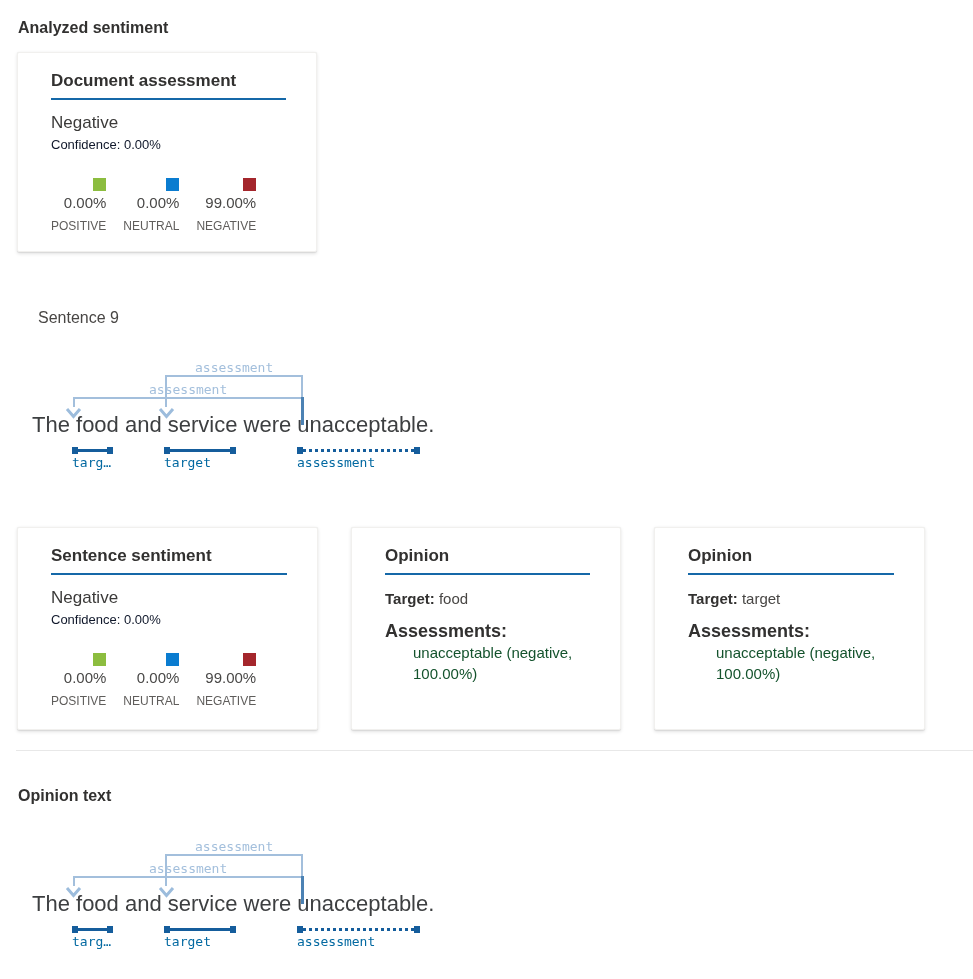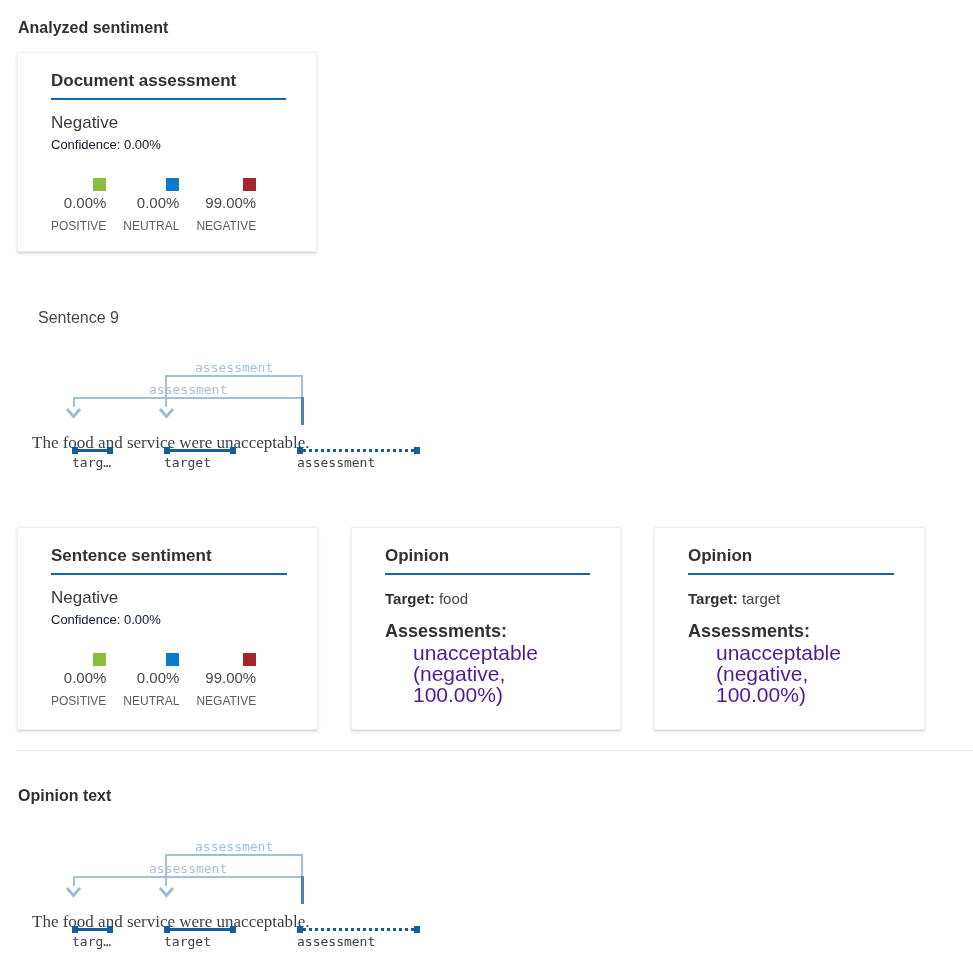--- a/index.html
+++ b/index.html
@@ -29,49 +29,49 @@
   .sw{width:13px;height:13px;display:block;margin-left:7px;}
   .sw-pos{background:#8cbd3f;}
   .sw-neu{background:#0a7cd0;}
   .sw-neg{background:#a4262c;}
   .score-val{margin-top:3px;padding-left:7px;font-size:15px;line-height:18px;color:#494847;}
   .score-cap{margin-top:6px;font-size:12px;line-height:16px;color:#5f5d5b;}
 
   .op-line{margin-top:14px;font-size:15px;line-height:19px;color:#484644;}
   .b{font-weight:700;color:#323130;}
   .op-assess-head{margin-top:13px;font-size:18px;line-height:21px;}
-  .op-assess-body{padding-left:28px;font-size:21px;line-height:21px;color:#4c1d95;}
+  .op-assess-body{padding-left:28px;font-size:15px;line-height:21px;color:#14532d;}
 
   .cards-row{display:flex;gap:33px;align-items:stretch;}
 
   .divider{position:absolute;height:1px;background:#e8e8e8;}
 
   
   .diagram{position:absolute;width:480px;height:110px;}
   .arc-label{
     position:absolute;font-family:"DejaVu Sans Mono","Liberation Mono",monospace;
     font-size:13px;line-height:14px;color:#a3bfdc;white-space:pre;
   }
   .arc-h{position:absolute;height:0;border-top:2px solid #a3bfdc;}
   .arc-v{position:absolute;width:0;border-left:2px solid #a3bfdc;}
   .arc-v-dark{position:absolute;width:0;border-left:3px solid #4c82b4;}
   .arrow{position:absolute;}
   .sentence{
-    position:absolute;left:32px;top:71px;
-    font-family:Liberation Serif, serif;
-    font-size:17px;line-height:22px;color:#3d3f41;white-space:pre;
+    position:absolute;left:32px;top:53px;
+    font-family:Liberation Sans, sans-serif;
+    font-size:22px;line-height:22px;color:#3d3f41;white-space:pre;
   }
   .tl{position:absolute;top:86px;height:7px;}
   .tl .cap{position:absolute;top:0;width:6px;height:7px;background:#155d9c;}
   .tl .cap-l{left:0;} .tl .cap-r{right:0;}
   .tl .mid{position:absolute;left:0;right:0;top:2px;height:3px;background:#155d9c;}
   .tl.dotted .mid{background:repeating-linear-gradient(90deg,#155d9c 0 3px,transparent 3px 6px);}
   .tok-label{
     position:absolute;top:95px;font-family:"DejaVu Sans Mono","Liberation Mono",monospace;
-    font-size:13px;line-height:14px;color:#404040;white-space:pre;
+    font-size:13px;line-height:14px;color:#0369a1;white-space:pre;
   }
 </style>
 </head>
 <body>
 
 <div class="abs h-section" style="left:18px;top:19px;">Analyzed sentiment</div>
 
 <div class="card abs" style="left:17px;top:52px;width:300px;height:200px;">
   <div class="card-title">Document assessment</div>
   <div class="senti-word">Negative</div>

